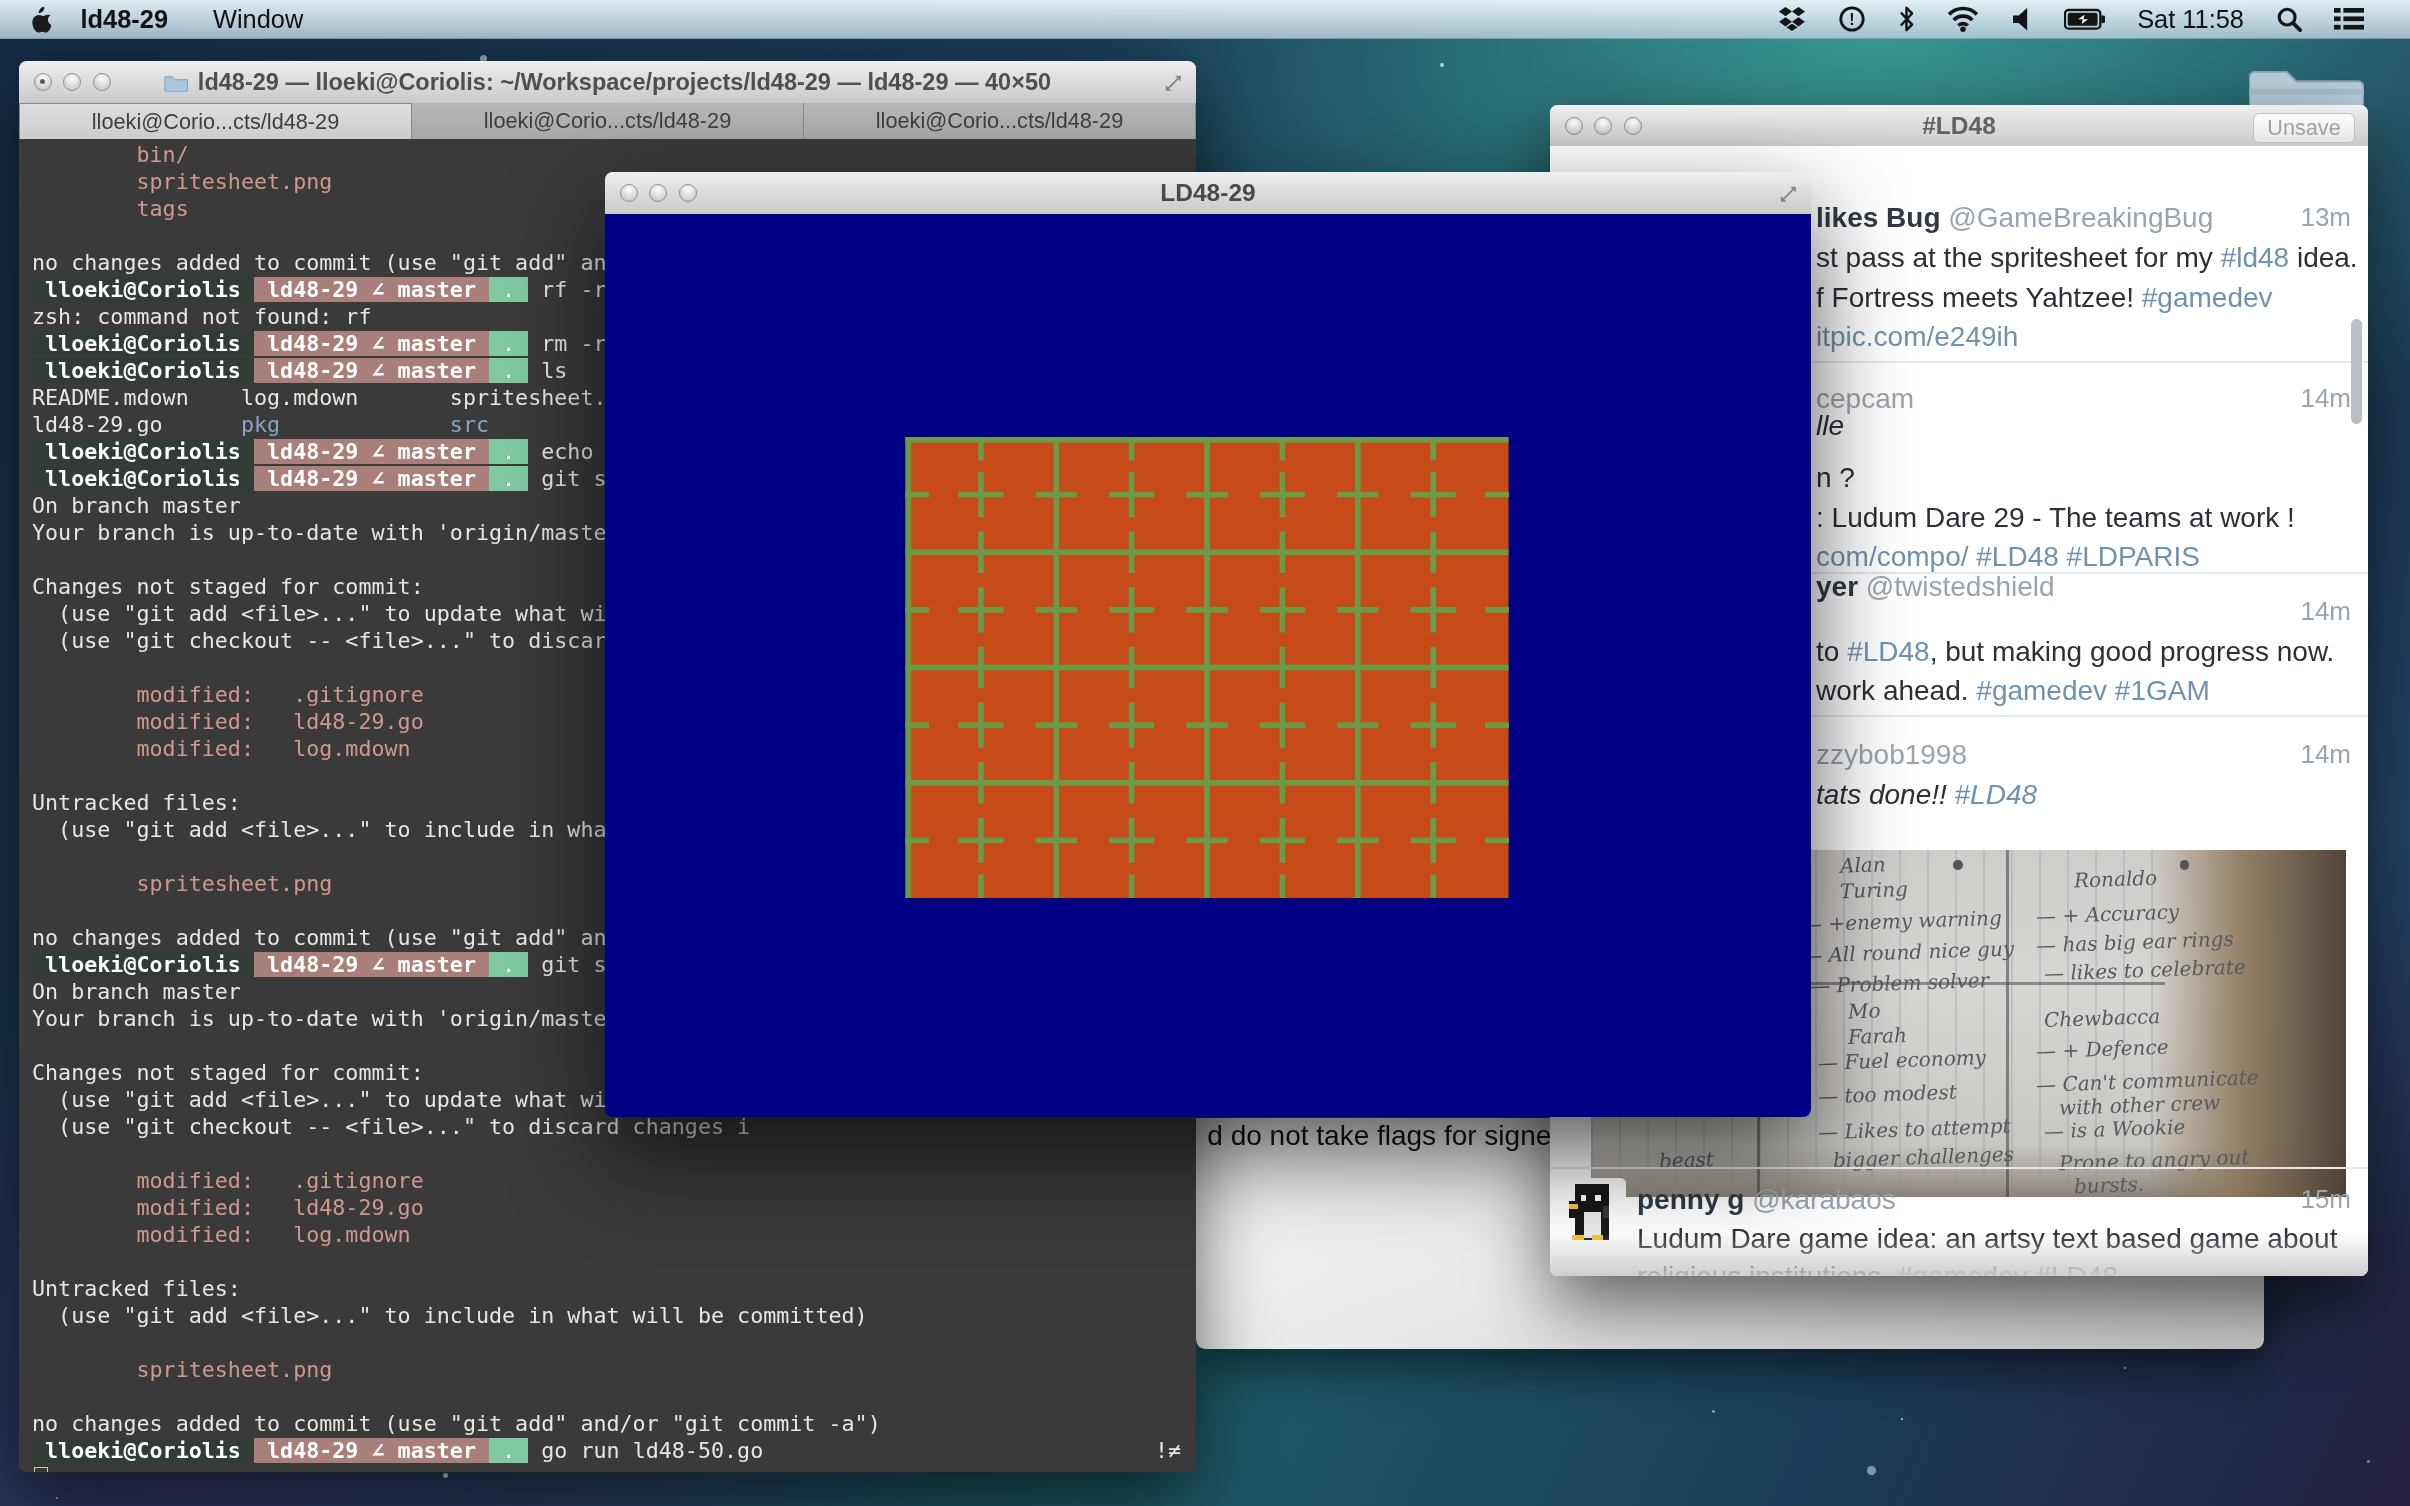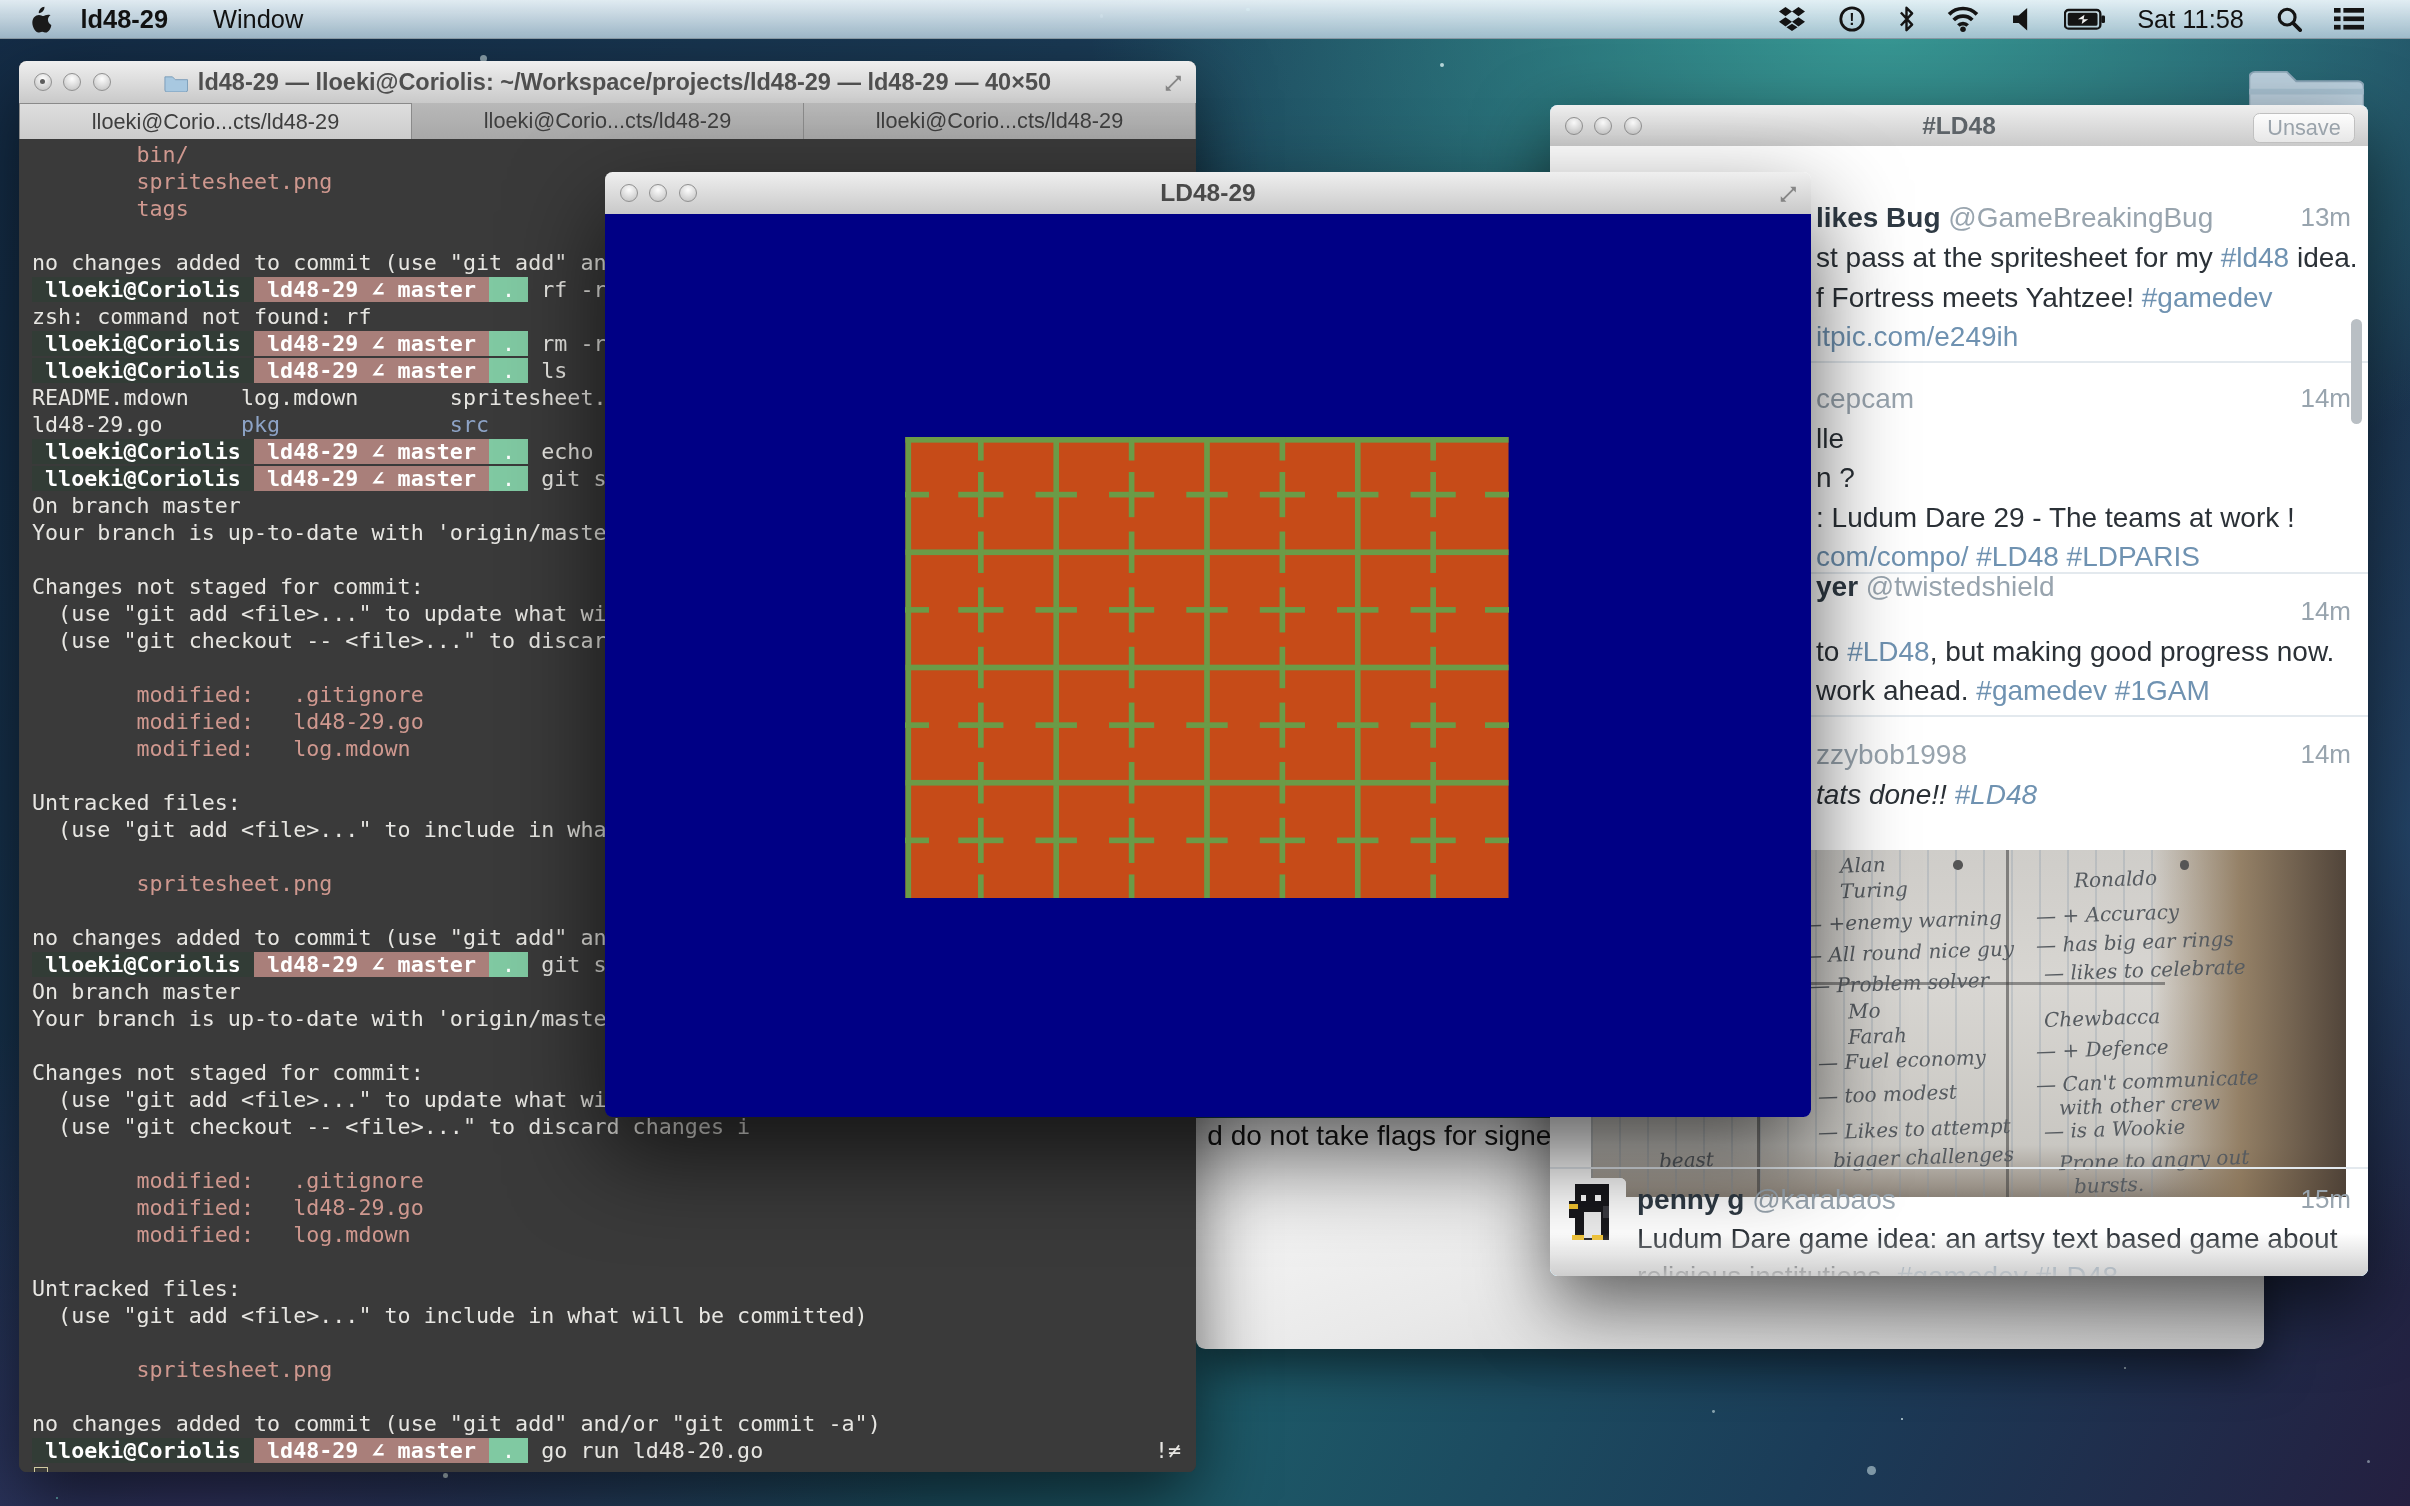--- a/index.html
+++ b/index.html
@@ -252,21 +252,21 @@
     <div class="unsave">Unsave</div>
   </div>
   <div class="tw-content" id="tw-content">
       <div class="tweet-head" style="left: 266px; top: 56px;"><span class="tw-bold">likes Bug </span><span class="tw-gray">@GameBreakingBug</span></div>
       <div class="tw-time" style="top: 56px;">13m</div>
       <div class="tweet-line" style="left: 266px; top: 96px;"><span>st pass at the spritesheet for my </span><span class="tw-link">#ld48</span><span> idea.</span></div>
       <div class="tweet-line" style="left: 266px; top: 136px;"><span>f Fortress meets Yahtzee! </span><span class="tw-link">#gamedev</span></div>
       <div class="tweet-line" style="left: 266px; top: 175px;"><span class="tw-link">itpic.com/e249ih</span></div>
       <div class="tweet-head" style="left: 266px; top: 237px;"><span class="tw-gray">cepcam</span></div>
       <div class="tw-time" style="top: 237px;">14m</div>
-      <div class="tweet-line" style="left: 266px; top: 277px;"><span>lle</span></div>
+      <div class="tweet-line" style="left: 266px; top: 264px; font-style: italic;"><span>lle</span></div>
       <div class="tweet-line" style="left: 266px; top: 316px;"><span>n ?</span></div>
       <div class="tweet-line" style="left: 266px; top: 356px;"><span>: Ludum Dare 29 - The teams at work !</span></div>
       <div class="tweet-line" style="left: 266px; top: 395px;"><span class="tw-link">com/compo/ </span><span class="tw-link">#LD48 #LDPARIS</span></div>
       <div class="tweet-head" style="left: 266px; top: 425px;"><span class="tw-bold">yer </span><span class="tw-gray">@twistedshield</span></div>
       <div class="tw-time" style="top: 450px;">14m</div>
       <div class="tweet-line" style="left: 266px; top: 490px;"><span>to </span><span class="tw-link">#LD48</span><span>, but making good progress now.</span></div>
       <div class="tweet-line" style="left: 266px; top: 529px;"><span>work ahead. </span><span class="tw-link">#gamedev #1GAM</span></div>
       <div class="tweet-head" style="left: 266px; top: 593px;"><span class="tw-gray">zzybob1998</span></div>
       <div class="tw-time" style="top: 593px;">14m</div>
       <div class="tweet-line" style="left: 266px; top: 633px; font-style: italic;"><span>tats done!! </span><span class="tw-link">#LD48</span></div>
@@ -397,21 +397,21 @@
       <div class="tline"><span class="c-salmon">        modified:   .gitignore</span></div>
       <div class="tline"><span class="c-salmon">        modified:   ld48-29.go</span></div>
       <div class="tline"><span class="c-salmon">        modified:   log.mdown</span></div>
       <div class="tline"></div>
       <div class="tline"><span>Untracked files:</span></div>
       <div class="tline"><span>  (use "git add &lt;file&gt;..." to include in what will be committed)</span></div>
       <div class="tline"></div>
       <div class="tline"><span class="c-salmon">        spritesheet.png</span></div>
       <div class="tline"></div>
       <div class="tline"><span>no changes added to commit (use "git add" and/or "git commit -a")</span></div>
-      <div class="tline"><span class="seg-host"> lloeki@Coriolis </span><span class="seg-branch"> ld48-29 ∠ master </span><span class="seg-dot"> . </span><span> go run ld48-20.go</span><span class="rprompt">!≠</span></div>
+      <div class="tline"><span class="seg-host"> lloeki@Coriolis </span><span class="seg-branch"> ld48-29 ∠ master </span><span class="seg-dot"> . </span><span> go run ld48-50.go</span><span class="rprompt">!≠</span></div>
       <div class="tline"><span class="cursor"></span></div>
     </div>
 </div>
 
 <div class="game">
   <div class="titlebar">
     <div class="lights">
       <div class="light"></div>
       <div class="light"></div>
       <div class="light"></div>

